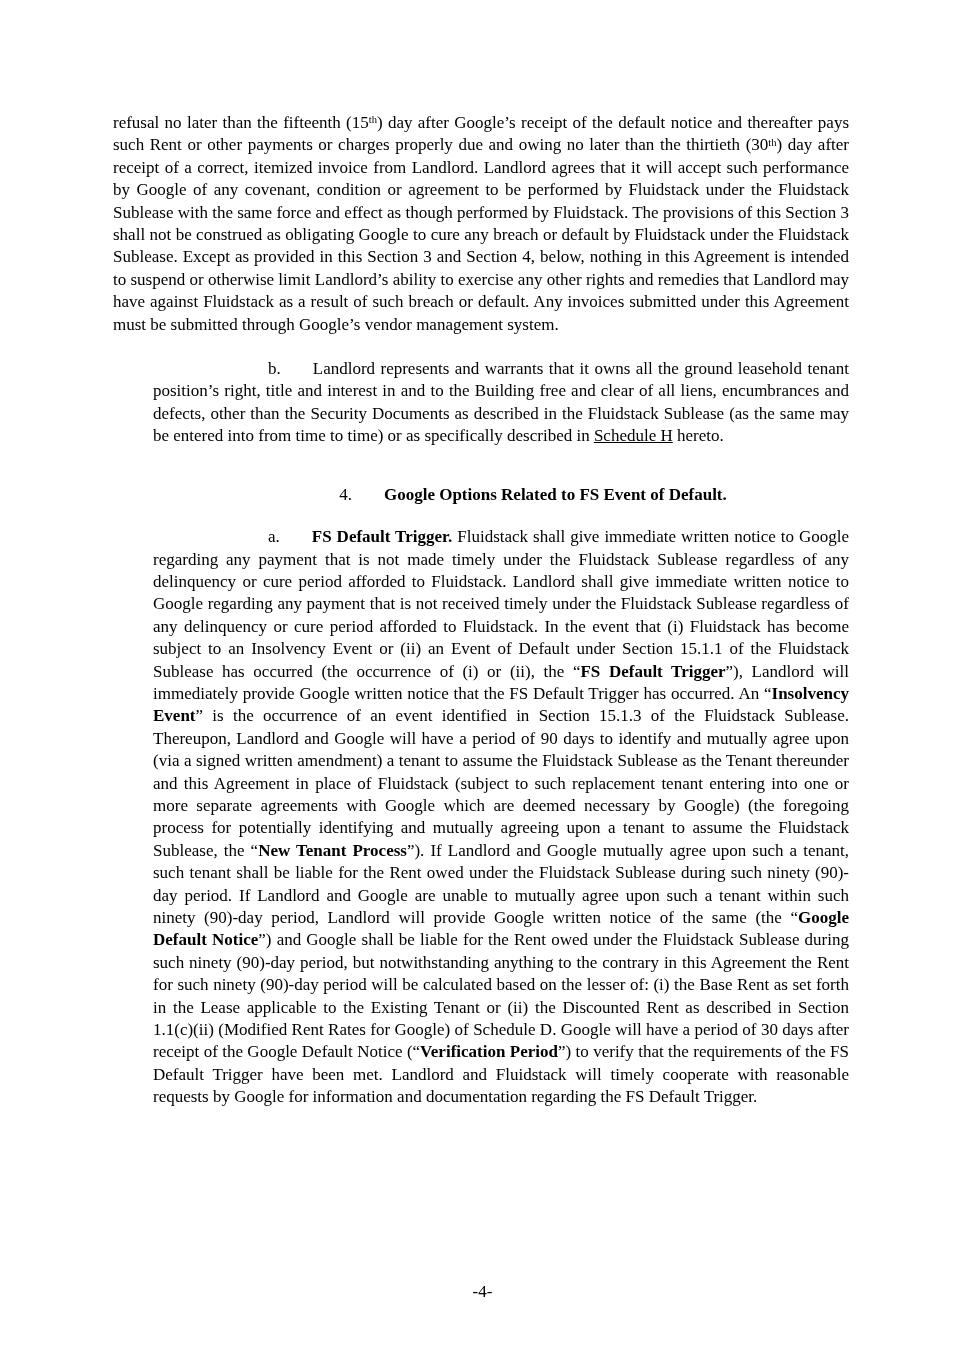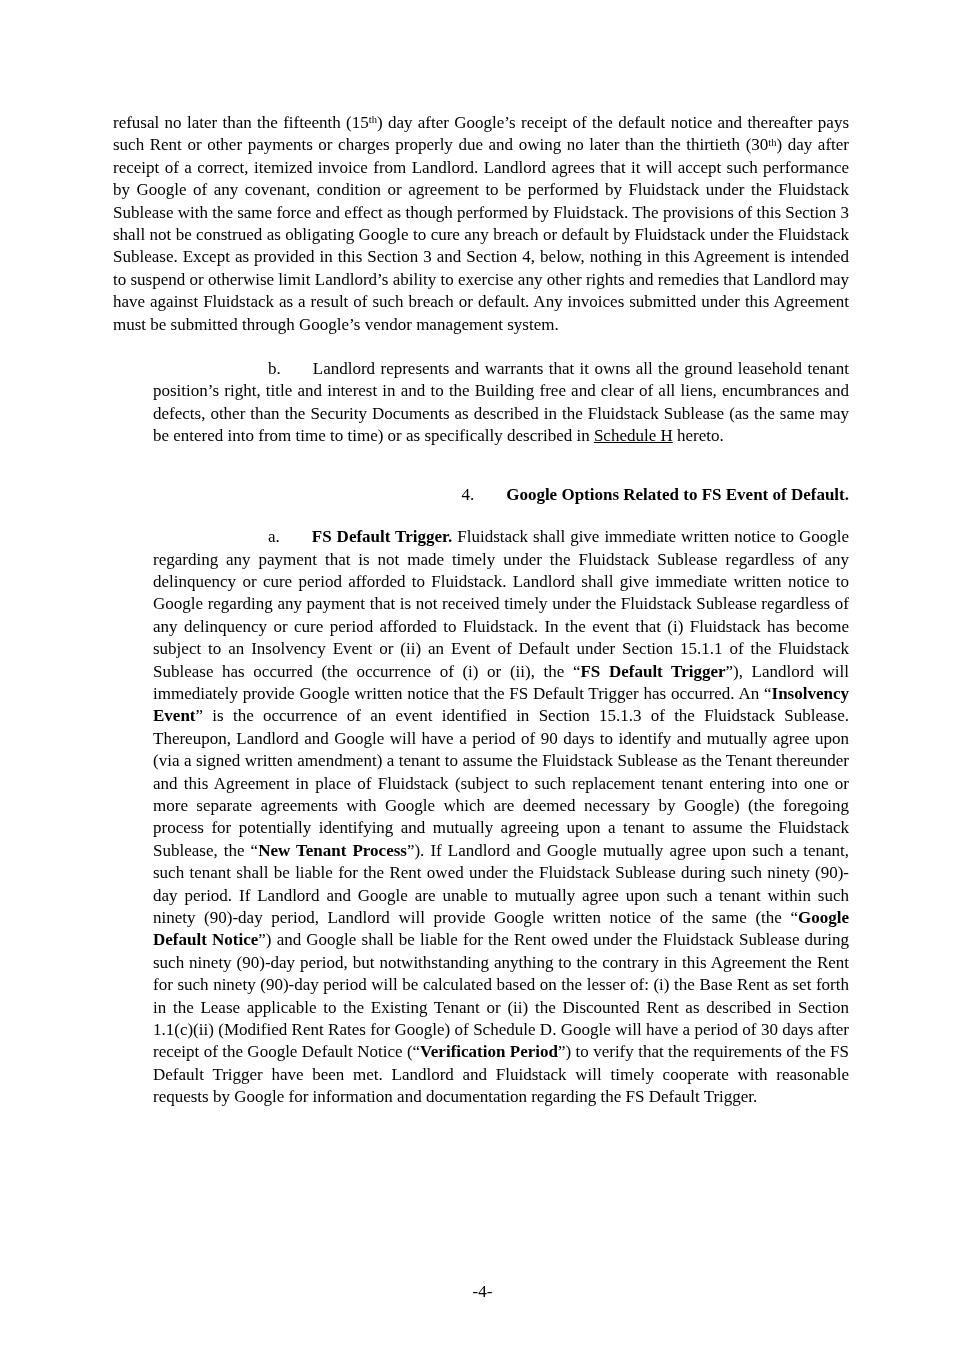--- a/index.html
+++ b/index.html
@@ -19,21 +19,21 @@
     width: 736px;
   }
   .para {
     font-size: 17px;
     line-height: 22.4px;
     text-align: justify;
     margin: 0 0 22px 0;
   }
   .para.indent { text-indent: 115px; margin-left: 40px; }
   .para.heading {
-    text-align: right;
+    text-align: center;
     text-indent: 104px;
     margin-bottom: 20px;
     margin-top: 36px;
   }
   .tab { display: inline-block; width: 32px; }
   .b { font-weight: bold; }
   .u { text-decoration: underline; }
   .sup {
     font-size: 0.62em;
     position: relative;

